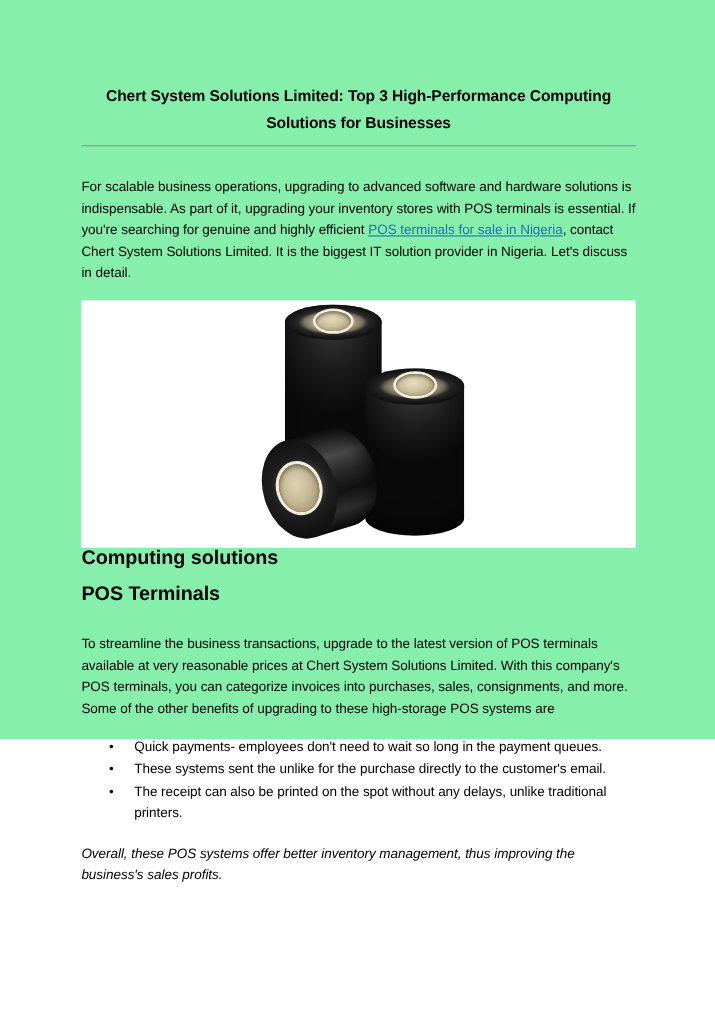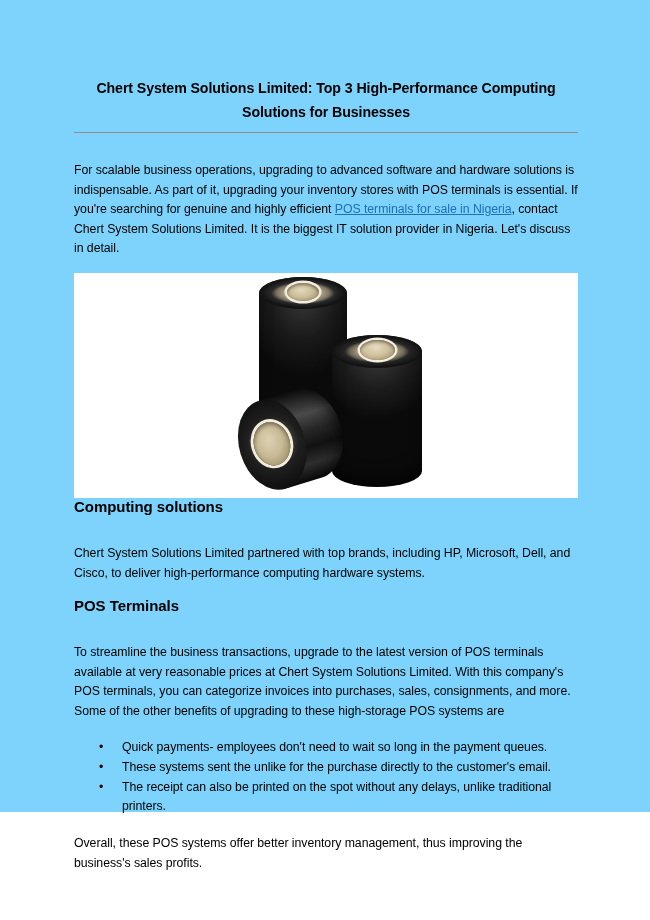--- a/index.html
+++ b/index.html
@@ -12,22 +12,22 @@
     height: 920px;
     overflow: hidden;
     font-family: "Liberation Sans", sans-serif;
     color: #000000;
     -webkit-font-smoothing: antialiased;
   }
 
   .page {
     position: relative;
     width: 650px;
-    height: 812px;
-    background: #7dd3fc;
+    height: 672px;
+    background: #86efac;
     box-sizing: border-box;
   }
 
   .content {
     position: absolute;
     left: 74px;
     top: 76px;
     width: 504px;
   }
 
@@ -58,21 +58,21 @@
     letter-spacing: -0.05px;
   }
 
   .link {
     color: #1f6fb5;
     text-decoration: underline;
     cursor: pointer;
   }
 
   .sub-head {
-    font-size: 15px;
+    font-size: 18px;
     font-weight: bold;
     line-height: 18px;
     margin: 0;
     letter-spacing: -0.05px;
   }
 
   
   .bullets {
     list-style: none;
     margin: 16px 0 0 0;
@@ -239,37 +239,36 @@
         <div class="roll-front">
           <div class="body"></div>
           <div class="end-face"></div>
           <div class="core"></div>
         </div>
       </div>
     </div>
 
     <p class="sub-head">Computing solutions</p>
 
-    <p class="para">Chert System Solutions Limited partnered with top brands, including HP, Microsoft, Dell, and Cisco, to deliver high-performance computing hardware systems.</p>
 
     <p class="sub-head" style="margin-top:14px;">POS Terminals</p>
 
     <p class="para">To streamline the business transactions, upgrade to the latest version of POS terminals available at very reasonable prices at Chert System Solutions Limited. With this company's POS terminals, you can categorize invoices into purchases, sales, consignments, and more. Some of the other benefits of upgrading to these high-storage POS systems are</p>
 
     <ul class="bullets">
       <li>
         <span class="dot">•</span>
         <span>Quick payments- employees don't need to wait so long in the payment queues.</span>
       </li>
       <li>
         <span class="dot">•</span>
         <span>These systems sent the unlike for the purchase directly to the customer's email.</span>
       </li>
       <li>
         <span class="dot">•</span>
         <span>The receipt can also be printed on the spot without any delays, unlike traditional printers.</span>
       </li>
     </ul>
 
-    <p class="para" style="margin-top:17px;">Overall, these POS systems offer better inventory management, thus improving the business's sales profits.</p>
+    <p class="para" style="margin-top:17px;font-style:italic;">Overall, these POS systems offer better inventory management, thus improving the business's sales profits.</p>
 
   </div>
 </div>
 
 </body></html>

